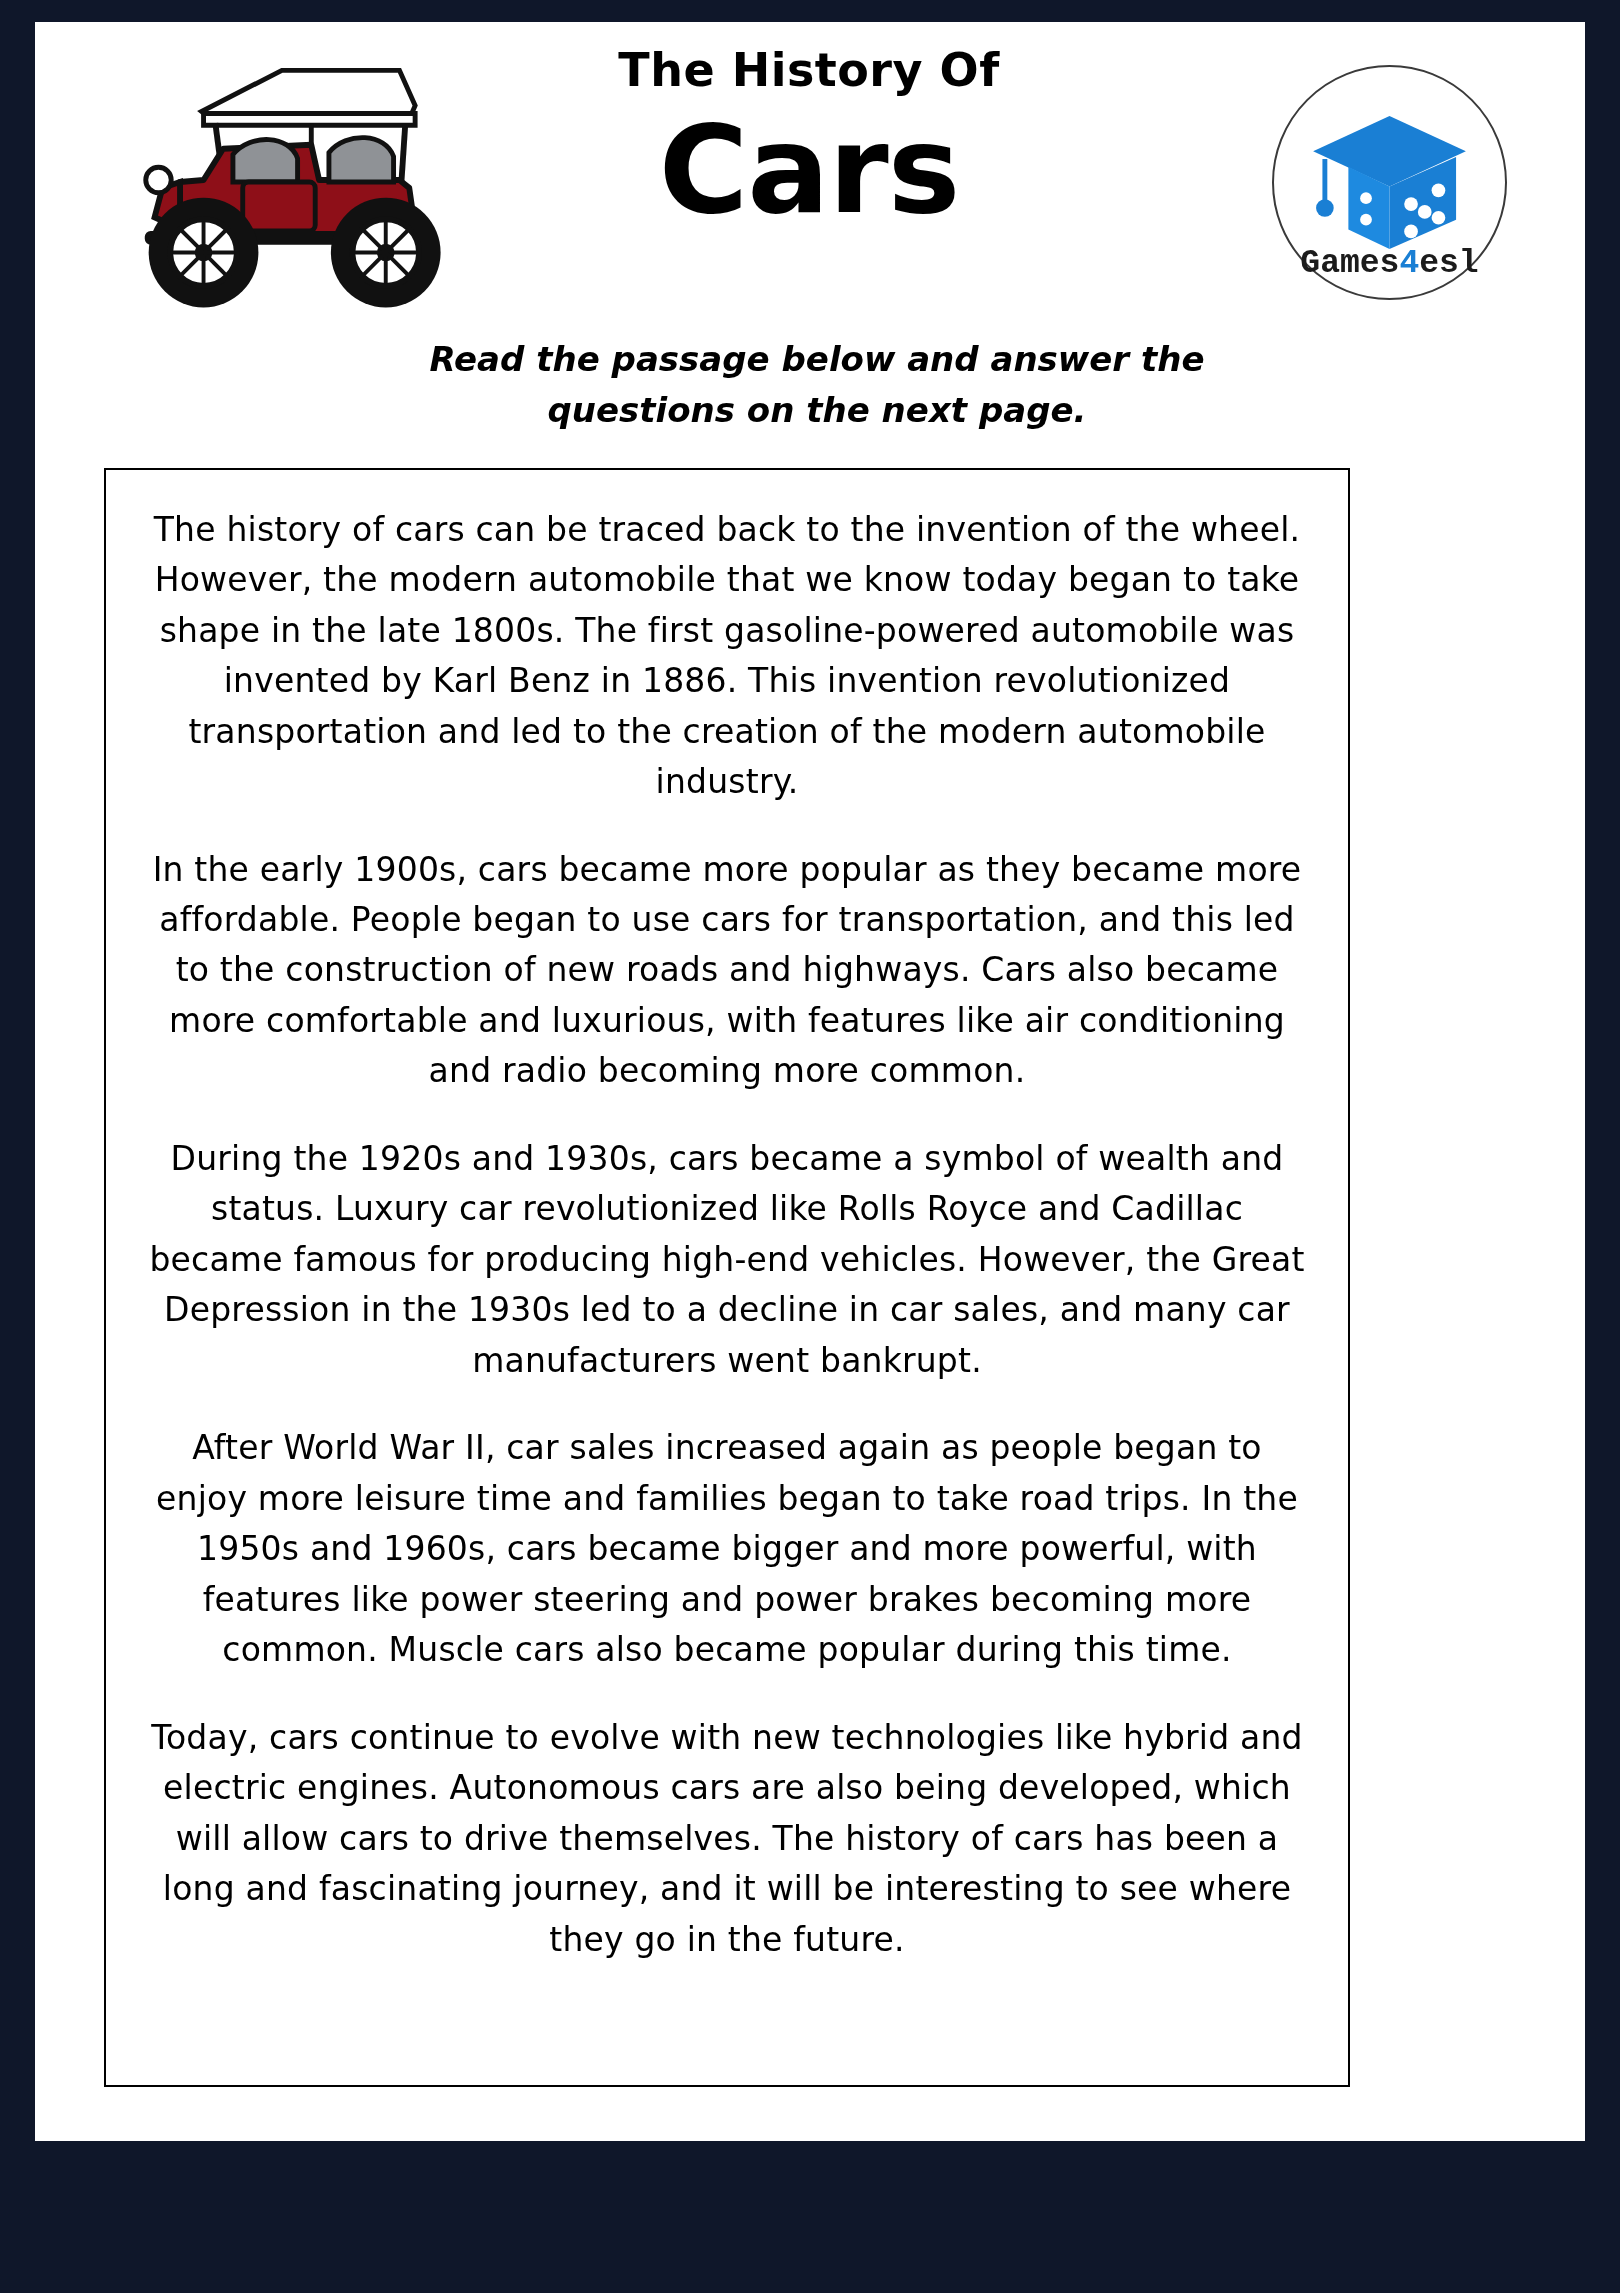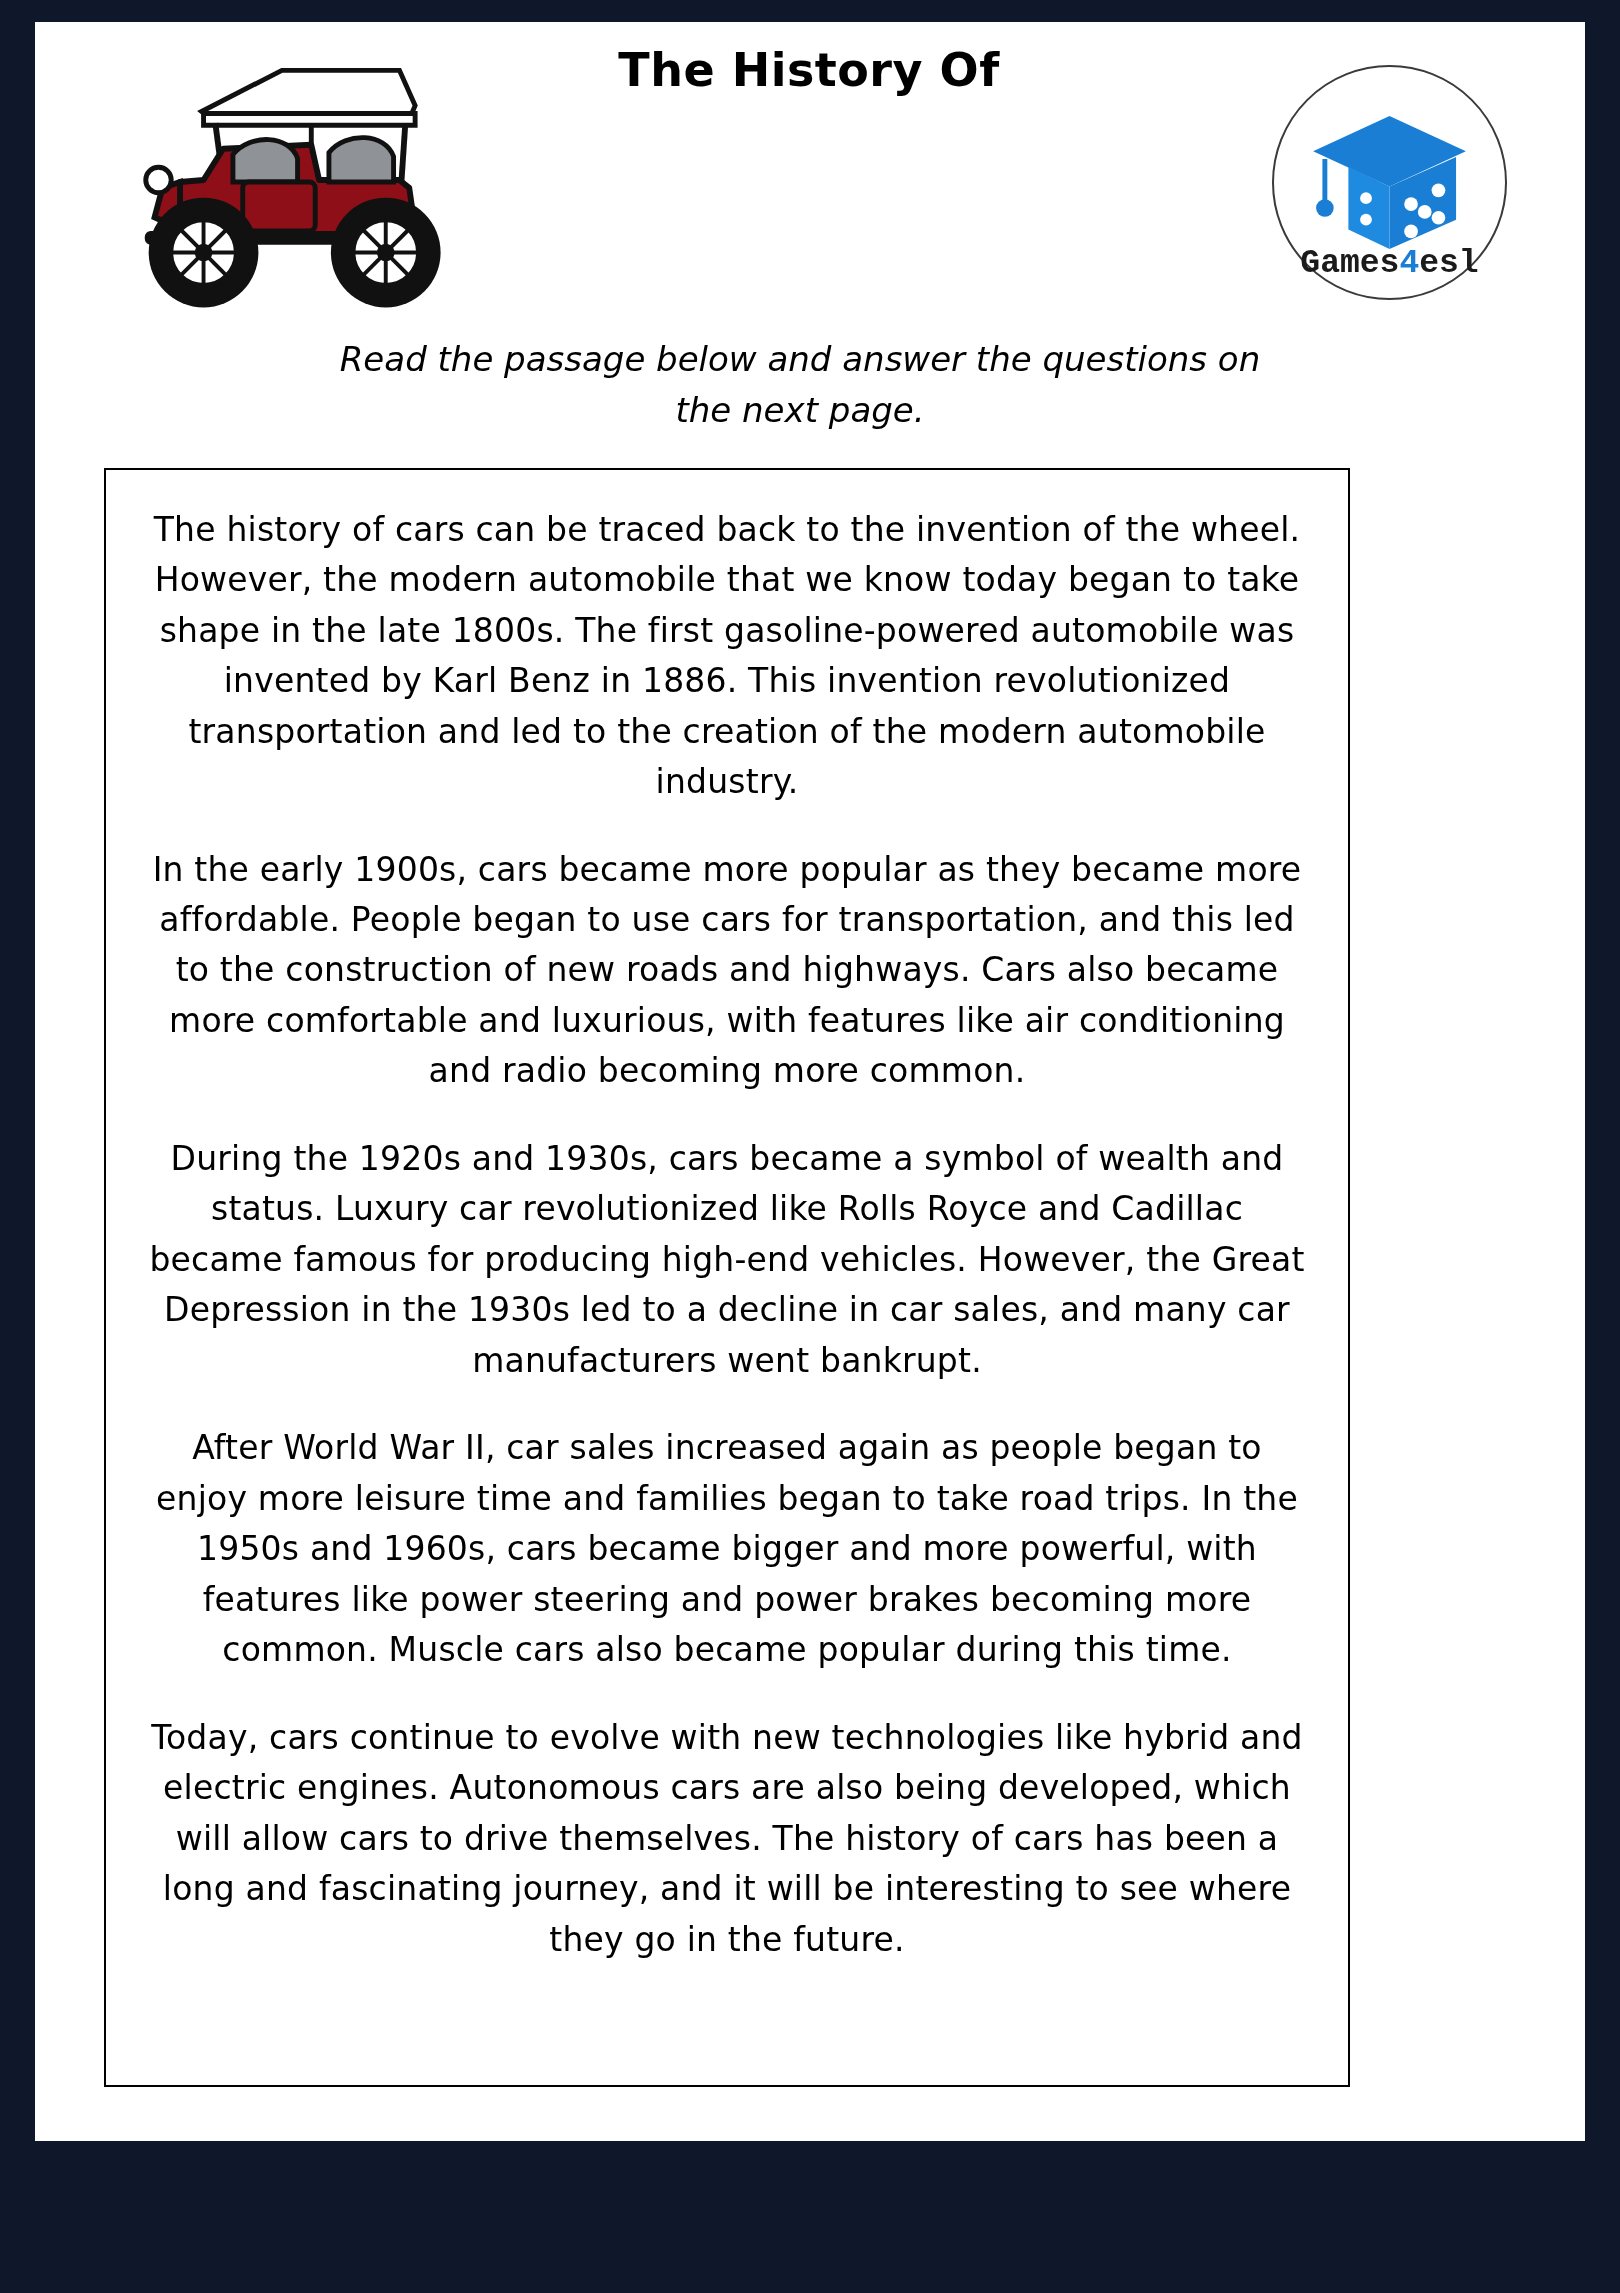--- a/index.html
+++ b/index.html
@@ -60,26 +60,26 @@
     font-family: "DejaVu Sans", sans-serif;
     font-weight: bold;
     font-size: 122px;
     color: #000000;
     line-height: 1.12;
     letter-spacing: -1px;
     margin-top: 5.9px;
   }
   .subtitle {
     position: absolute;
-    left: 280px;
+    left: 297px;
     top: 312px;
     width: 970px;
     text-align: center;
     font-family: "DejaVu Sans", sans-serif;
-    font-weight: normal;
+    font-weight: bold;
     font-style: italic;
     font-size: 34px;
     line-height: 1.5;
     color: #000000;
   }
   .logo {
     position: absolute;
     right: 74px;
     top: 43px;
     width: 239px;
@@ -197,20 +197,21 @@
             <line x1="306" y1="190" x2="306" y2="254"></line>
             <line x1="274" y1="222" x2="338" y2="222"></line>
             <line x1="283" y1="199" x2="329" y2="245"></line>
             <line x1="329" y1="199" x2="283" y2="245"></line>
           </g>
         </svg>
       </div>
 
       <div class="title-block">
         <div class="title-small">The History Of</div>
+        <div class="title-big">Cars</div>
       </div>
 
       <div class="logo">
         <div class="logo-circle"></div>
         <svg viewBox="0 0 240 240" width="235" height="235" style="position:absolute;left:0;top:0;">
 
           <polygon points="120,52 198,88 120,124 42,88" fill="#1a7fd4"></polygon>
           <path d="M54 96 L54 140" stroke="#1a7fd4" stroke-width="5" fill="none"></path>
           <circle cx="54" cy="146" r="9" fill="#1a7fd4"></circle>
 

